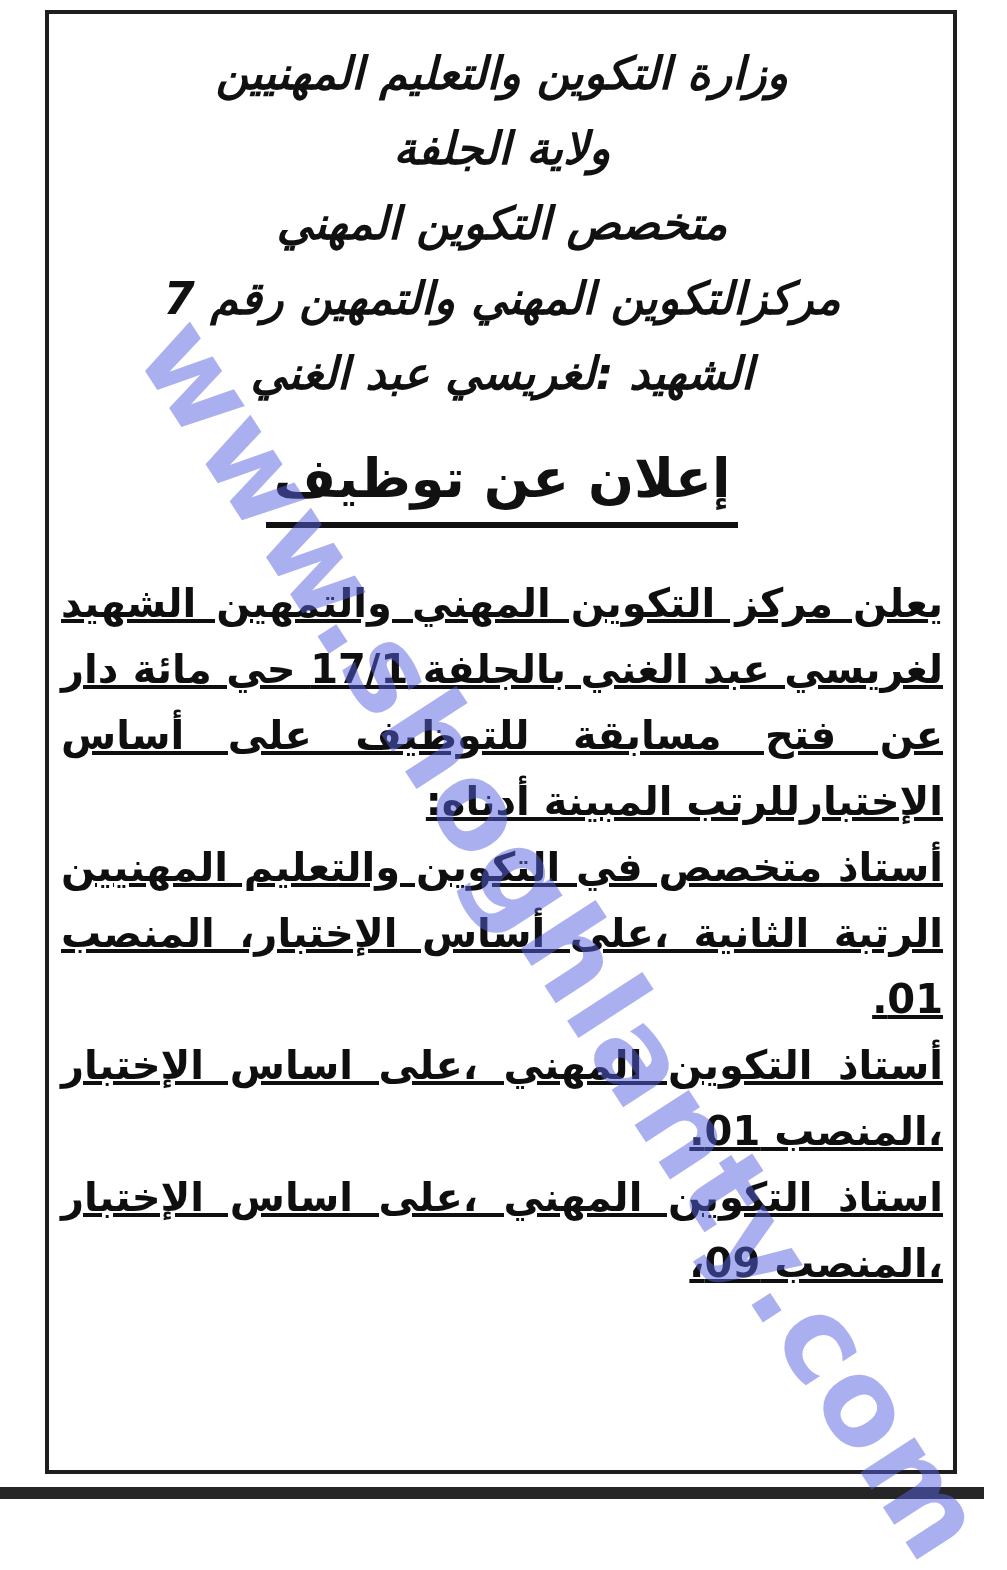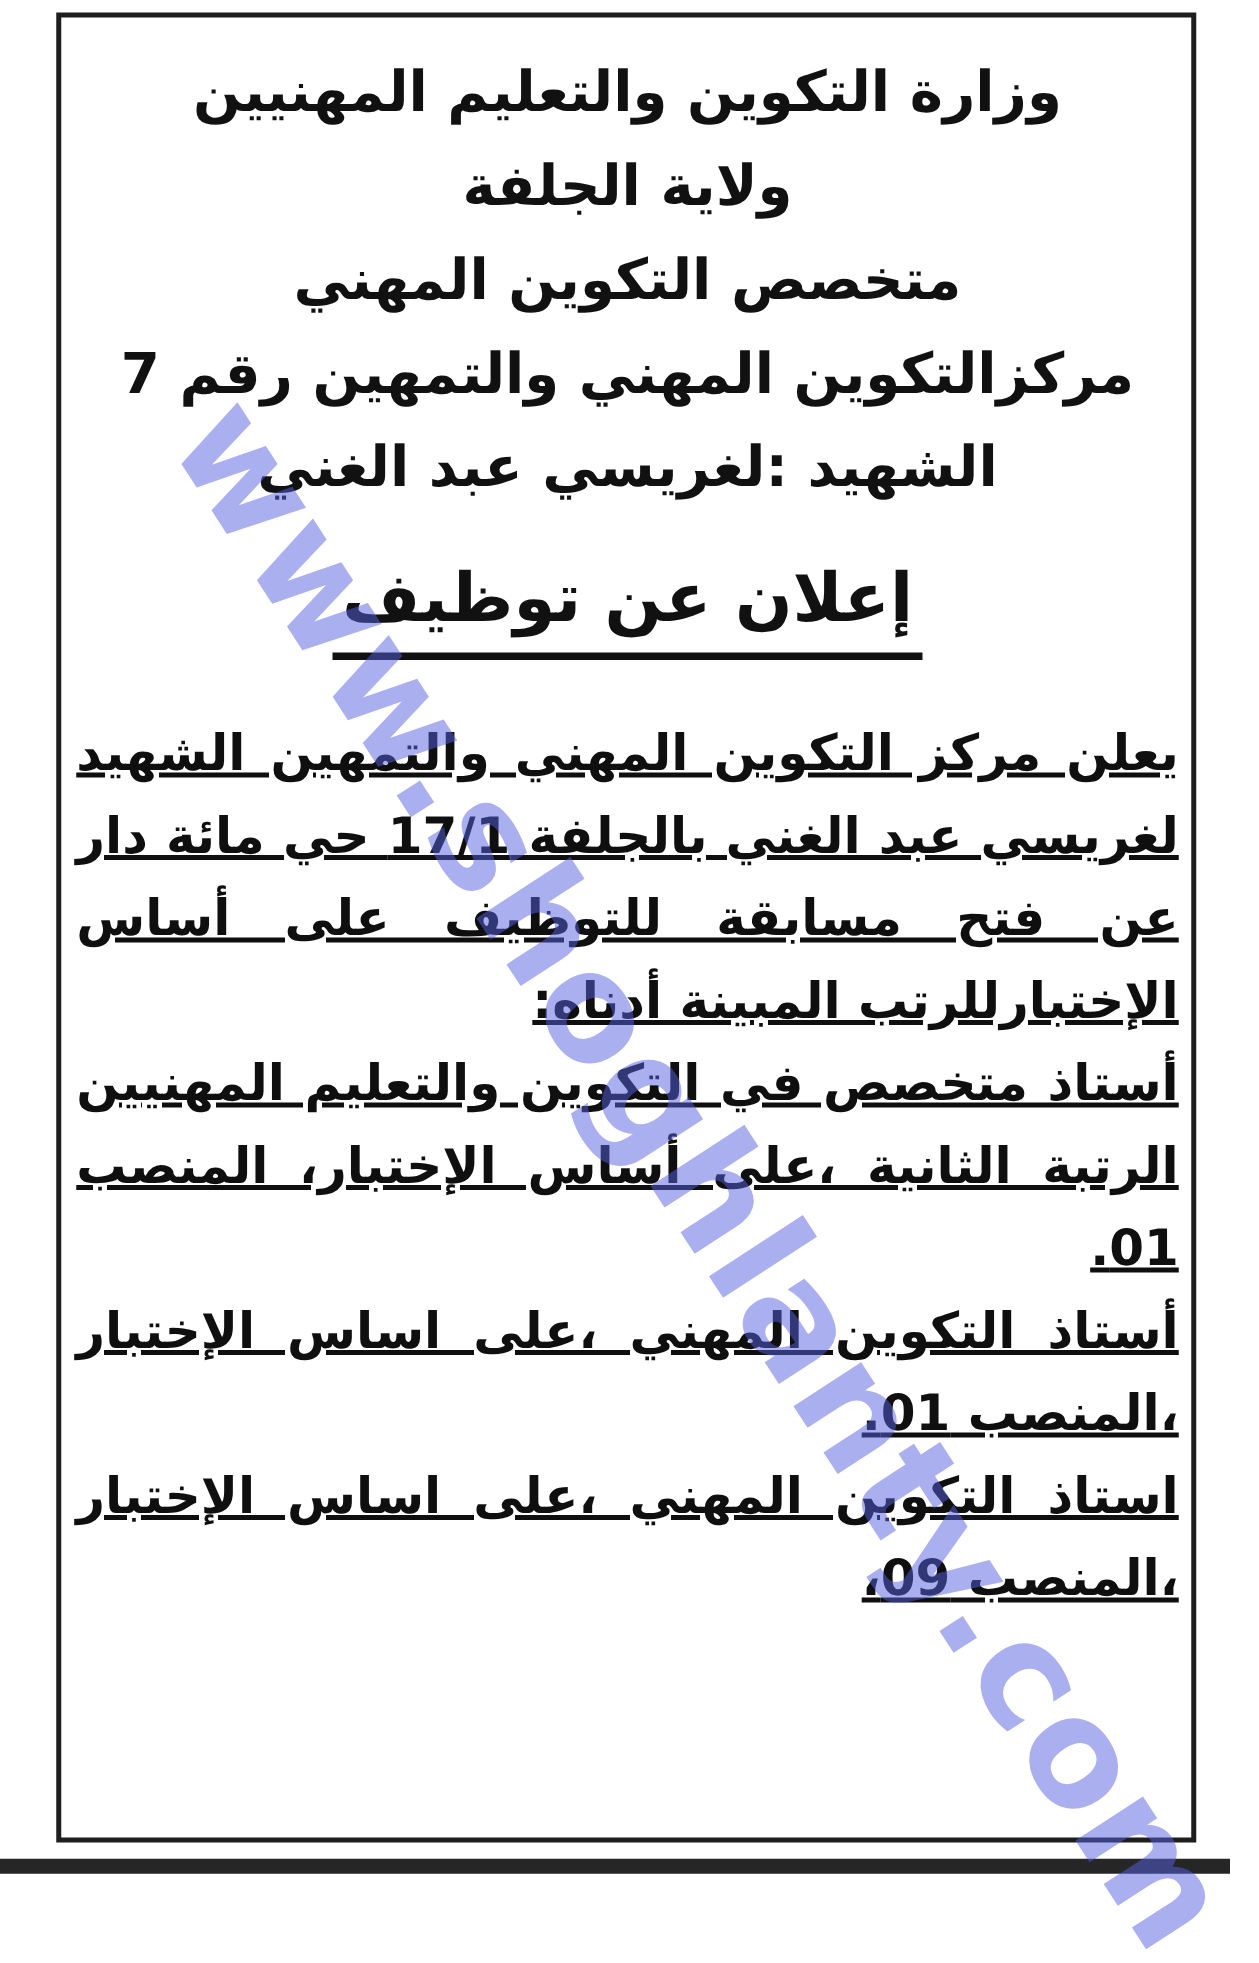--- a/index.html
+++ b/index.html
@@ -26,21 +26,21 @@
     overflow: hidden;
   }
 
   .hdr {
     direction: rtl;
     text-align: center;
     font-weight: bold;
     color: #111111;
     font-size: 45px;
   }
-  .hdr .hline { line-height: 75px; }
+  .hdr .hline { line-height: 75px; font-style: italic; }
 
   .title-wrap {
     text-align: center;
     margin-top: 36px;
   }
   .title {
     display: inline-block;
     direction: rtl;
     font-weight: bold;
     font-size: 54px;

